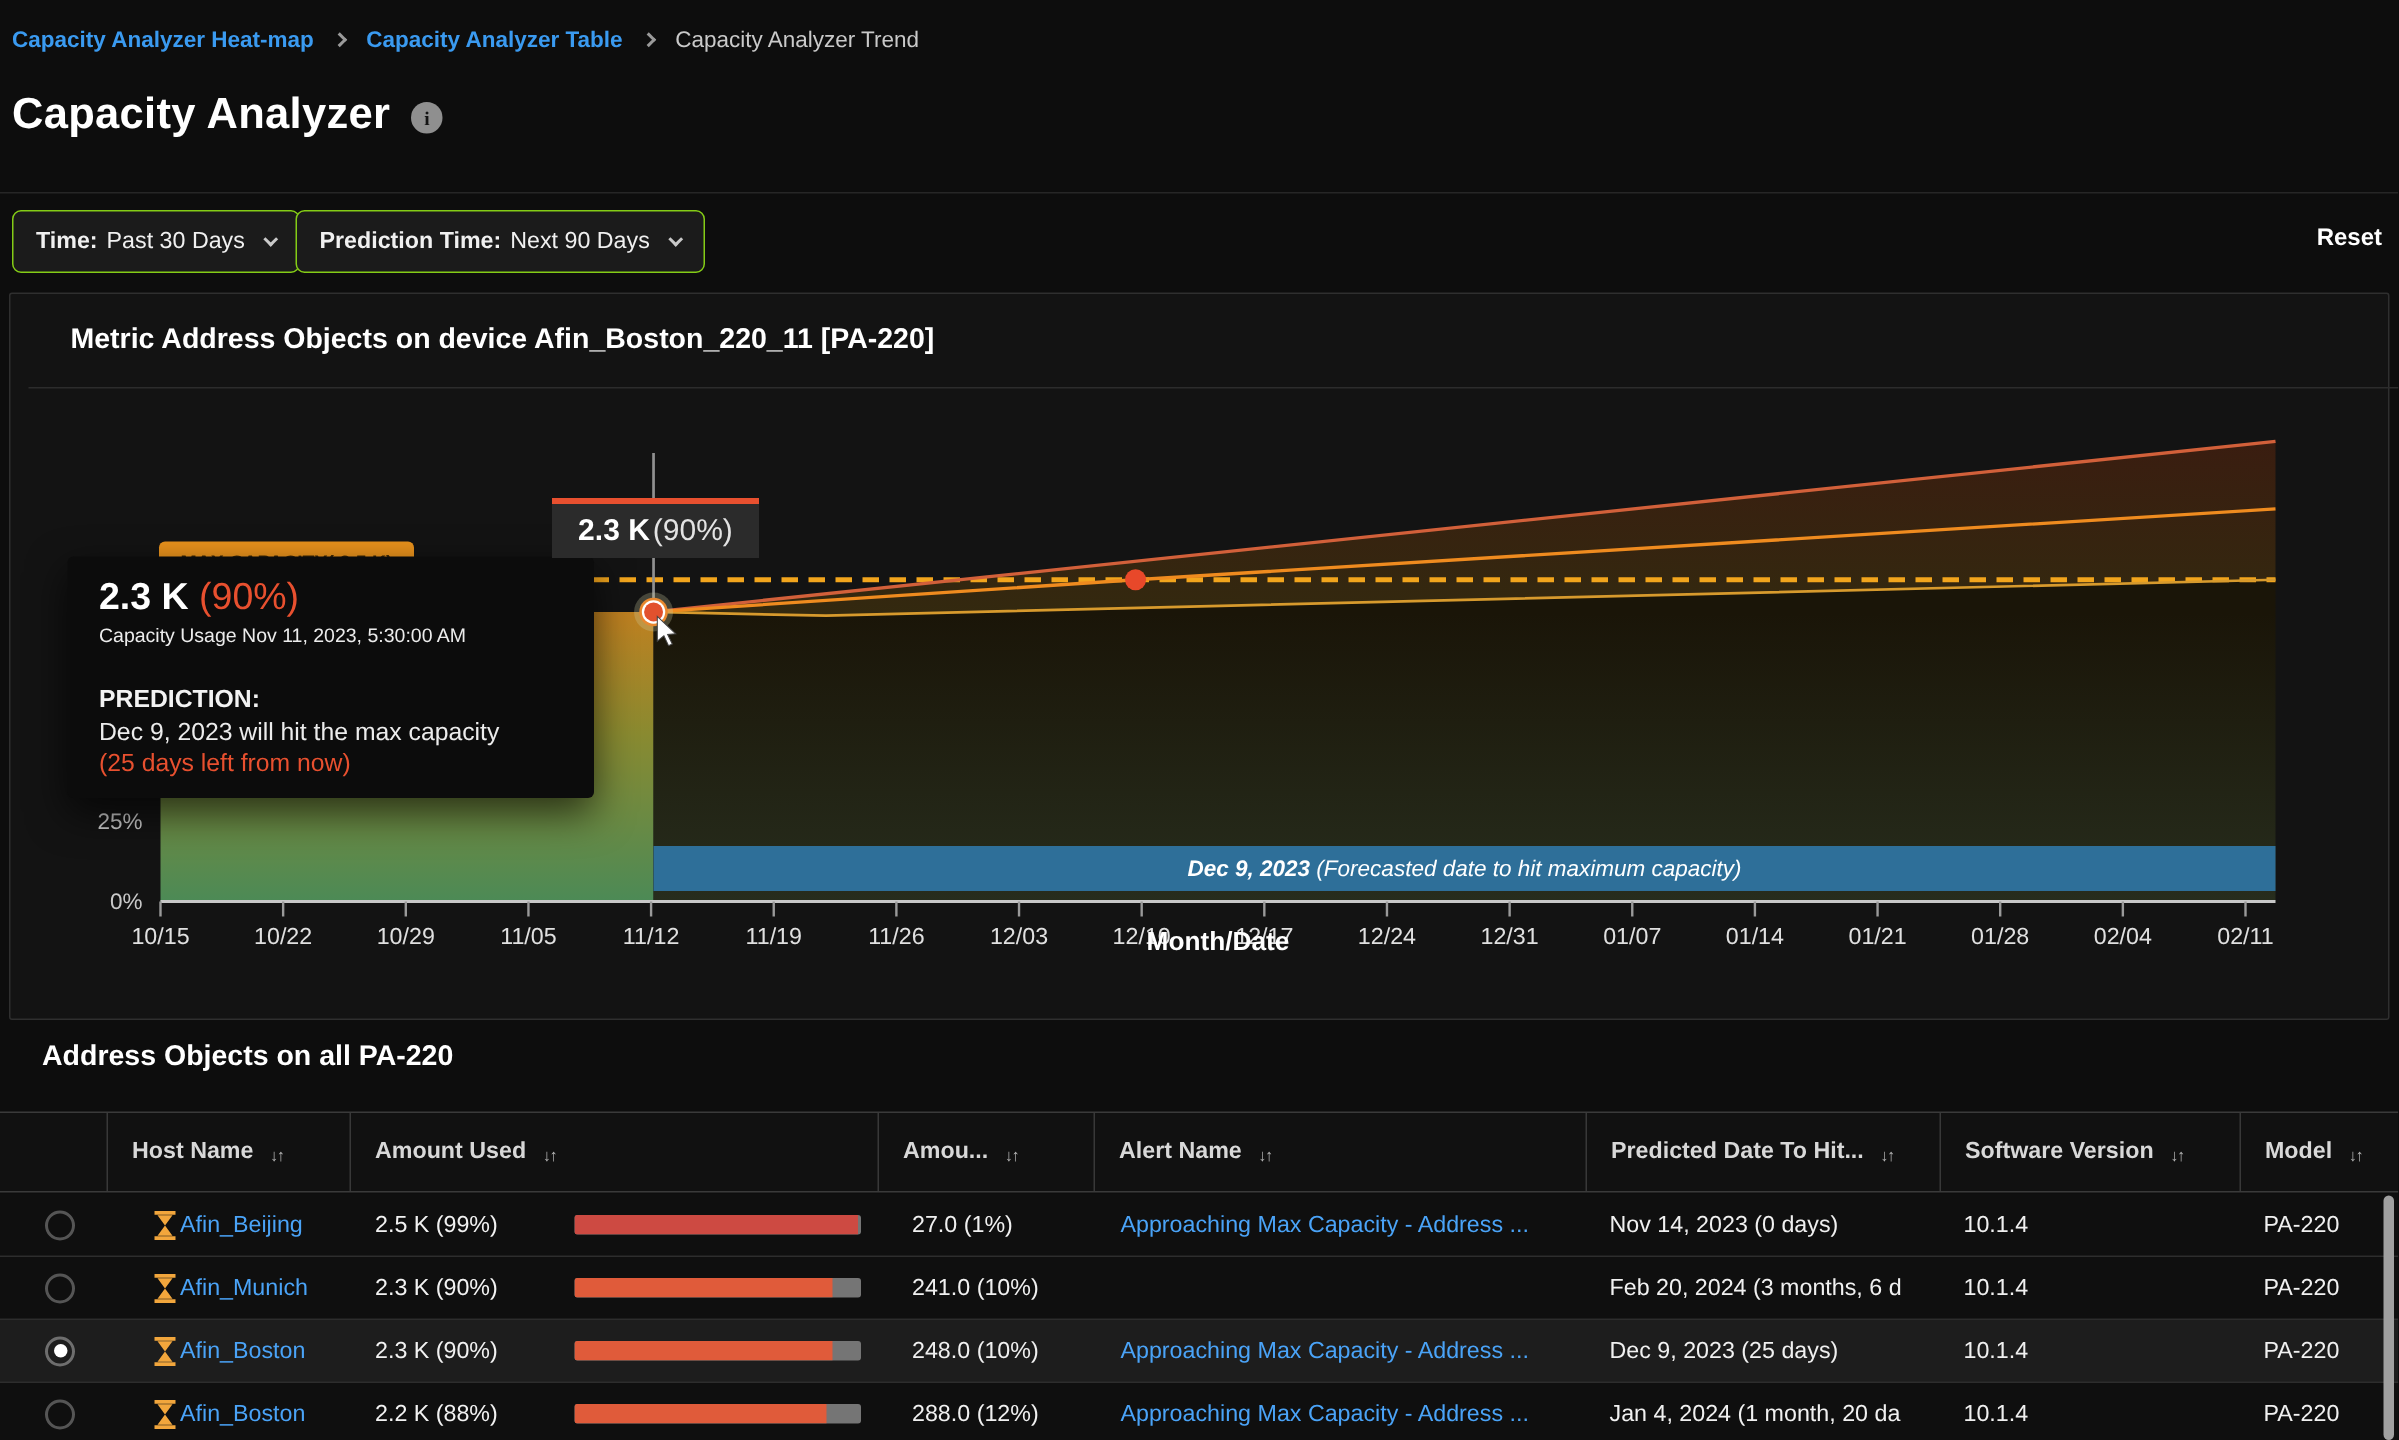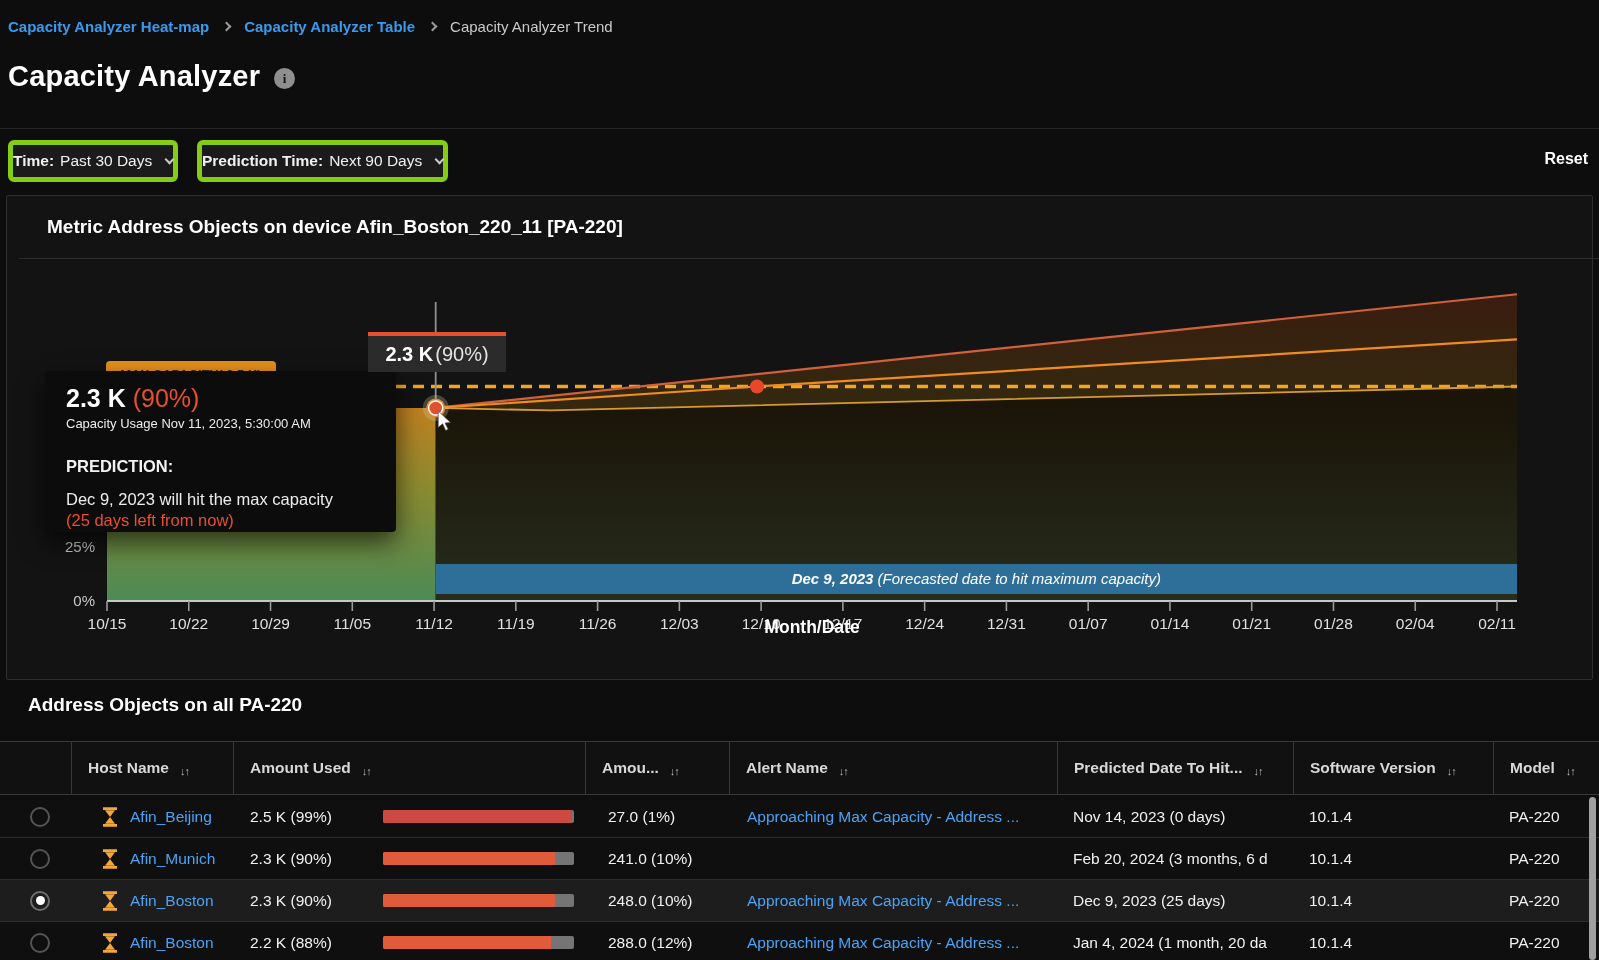--- a/index.html
+++ b/index.html
@@ -14,57 +14,57 @@
   .crumb-link { color:#3a9af0; cursor:pointer; text-decoration:none; }
   .crumb-current { color:#c9c9c9; font-weight:400; }
   .crumb-sep { width:7px; height:7px; border-right:2.4px solid #9a9a9a; border-top:2.4px solid #9a9a9a; transform:rotate(45deg); display:inline-block; margin:0 2px; }
   
   .title-row { position:absolute; left:8px; top:60px; display:flex; align-items:center; gap:14px; }
   .page-title { font-size:29px; font-weight:700; color:#fff; letter-spacing:.2px; }
   .info-icon { width:21px; height:21px; border-radius:50%; background:#8f8f8f; color:#141414; font-size:13px; font-weight:700; display:flex; align-items:center; justify-content:center; margin-top:4px; cursor:pointer; font-family:"Liberation Serif", serif; }
   .divider-top { position:absolute; left:0; top:128px; width:1599px; height:1px; background:#262626; }
   
   .filter-bar { position:absolute; left:0; top:140px; width:1599px; height:42px; }
-  .fbtn { position:absolute; top:0; height:42px; background:#1b1b1b; border:5px solid #84cc16; border-radius:6px; color:#f0f0f0; display:flex; align-items:center; padding:0 0; font-size:15.5px; cursor:pointer; font-family:inherit; }
+  .fbtn { position:absolute; top:0; height:42px; background:#1b1b1b; border:1px solid #84cc16; border-radius:6px; color:#f0f0f0; display:flex; align-items:center; padding:0 15px; font-size:15.5px; cursor:pointer; font-family:inherit; }
   .fbtn .flabel { font-weight:700; margin-right:6px; }
   .fbtn .chev { width:7px; height:7px; border-right:2px solid #c9c9c9; border-bottom:2px solid #c9c9c9; transform:rotate(45deg); display:inline-block; margin-left:14px; margin-top:-4px; }
   #time-filter { left:8px; }
   #pred-filter { left:197px; }
   .reset { position:absolute; right:11px; top:10px; font-weight:700; color:#fff; cursor:pointer; font-size:16px; }
   
   .chart-panel { position:absolute; left:6px; top:195px; width:1587px; height:485px; background:#131313; border:1px solid #2f2f2f; border-radius:2px; }
   .chart-panel-header { position:absolute; left:12px; top:0; width:100%; height:63px; border-bottom:1px solid #2c2c2c; display:flex; align-items:center; padding-left:28px; font-size:19px; font-weight:700; color:#fff; }
   #chart-svg { position:absolute; left:0; top:63px; }
   
   .hover-label { position:absolute; left:361px; top:136px; width:138px; height:40px; background:#2b2b2b; border-top:4px solid #e8502f; display:flex; align-items:center; justify-content:center; z-index:6; }
   .hover-label .hv { font-size:20px; font-weight:700; color:#fff; }
   .hover-label .hp { font-size:20px; color:#e3e3e3; margin-left:2px; }
   
   .chart-tooltip { position:absolute; left:38px; top:175px; width:351px; height:161px; background:#0c0c0c; border-radius:4px; box-shadow:0 10px 26px rgba(0,0,0,.65); padding:13px 21px; z-index:5; }
   .tt-line1 { font-size:25px; }
   .tt-val { font-weight:700; color:#fff; }
   .tt-pct { color:#e8502f; }
   .tt-sub { font-size:13px; color:#ececec; margin-top:3px; }
   .tt-predlabel { font-size:16.5px; font-weight:700; color:#f2f2f2; margin-top:26px; }
-  .tt-predtext { font-size:16.5px; color:#ececec; margin-top:14px; }
+  .tt-predtext { font-size:16.5px; color:#ececec; margin-top:3px; }
   .tt-predleft { font-size:16.5px; color:#e8502f; margin-top:2px; }
   
   .table-title { position:absolute; left:28px; top:694px; font-size:19px; font-weight:700; color:#fff; }
   .thead { position:absolute; left:0; top:741px; width:1599px; height:54px; display:grid; border-top:1px solid #3a3a3a; border-bottom:1px solid #3a3a3a; background:#111; }
   .th { display:flex; align-items:center; padding-left:16px; color:#d8d8d8; font-weight:700; font-size:15.5px; border-left:1px solid #383838; overflow:hidden; white-space:nowrap; cursor:pointer; }
   .th:first-child { border-left:none; }
   .th .sort { font-size:11px; color:#b5b5b5; margin-left:11px; letter-spacing:-1px; margin-top:6px; font-weight:400; }
   .tbody { position:absolute; left:0; top:796px; width:1599px; }
   .trow { display:grid; height:42px; border-bottom:1px solid #2d2d2d; align-items:center; background:#0f0f0f; }
   .trow.selected { background:#1d1d1d; }
   .td { overflow:hidden; white-space:nowrap; height:100%; display:flex; align-items:center; position:relative; }
   .radio { width:20px; height:20px; border:2px solid #555; border-radius:50%; margin-left:30px; display:inline-flex; align-items:center; justify-content:center; cursor:pointer; }
   .radio.on { border-color:#6e6e6e; }
   .radio.on::after { content:""; width:9px; height:9px; border-radius:50%; background:#fff; }
-  .c-host { padding-left:31px; gap:12px; }
+  .c-host { padding-left:31px; gap:2px; }
   .hostlink, .alink { color:#4aa3f7; cursor:pointer; text-decoration:none; }
   .c-amount .amt { padding-left:17px; color:#f2f2f2; }
   .bar { position:absolute; left:150px; top:14px; width:191px; height:13px; background:#757575; border-radius:2px; overflow:hidden; display:block; }
   .bar .fill { display:block; height:100%; }
   .c-a2 { padding-left:23px; }
   .c-alert { padding-left:18px; }
   .c-pred, .c-sw, .c-model { padding-left:16px; }
   .scroll-thumb { position:absolute; left:1589px; top:797px; width:7px; height:163px; background:#a0a0a0; border-radius:4px; cursor:pointer; }
 </style>
 </head>

